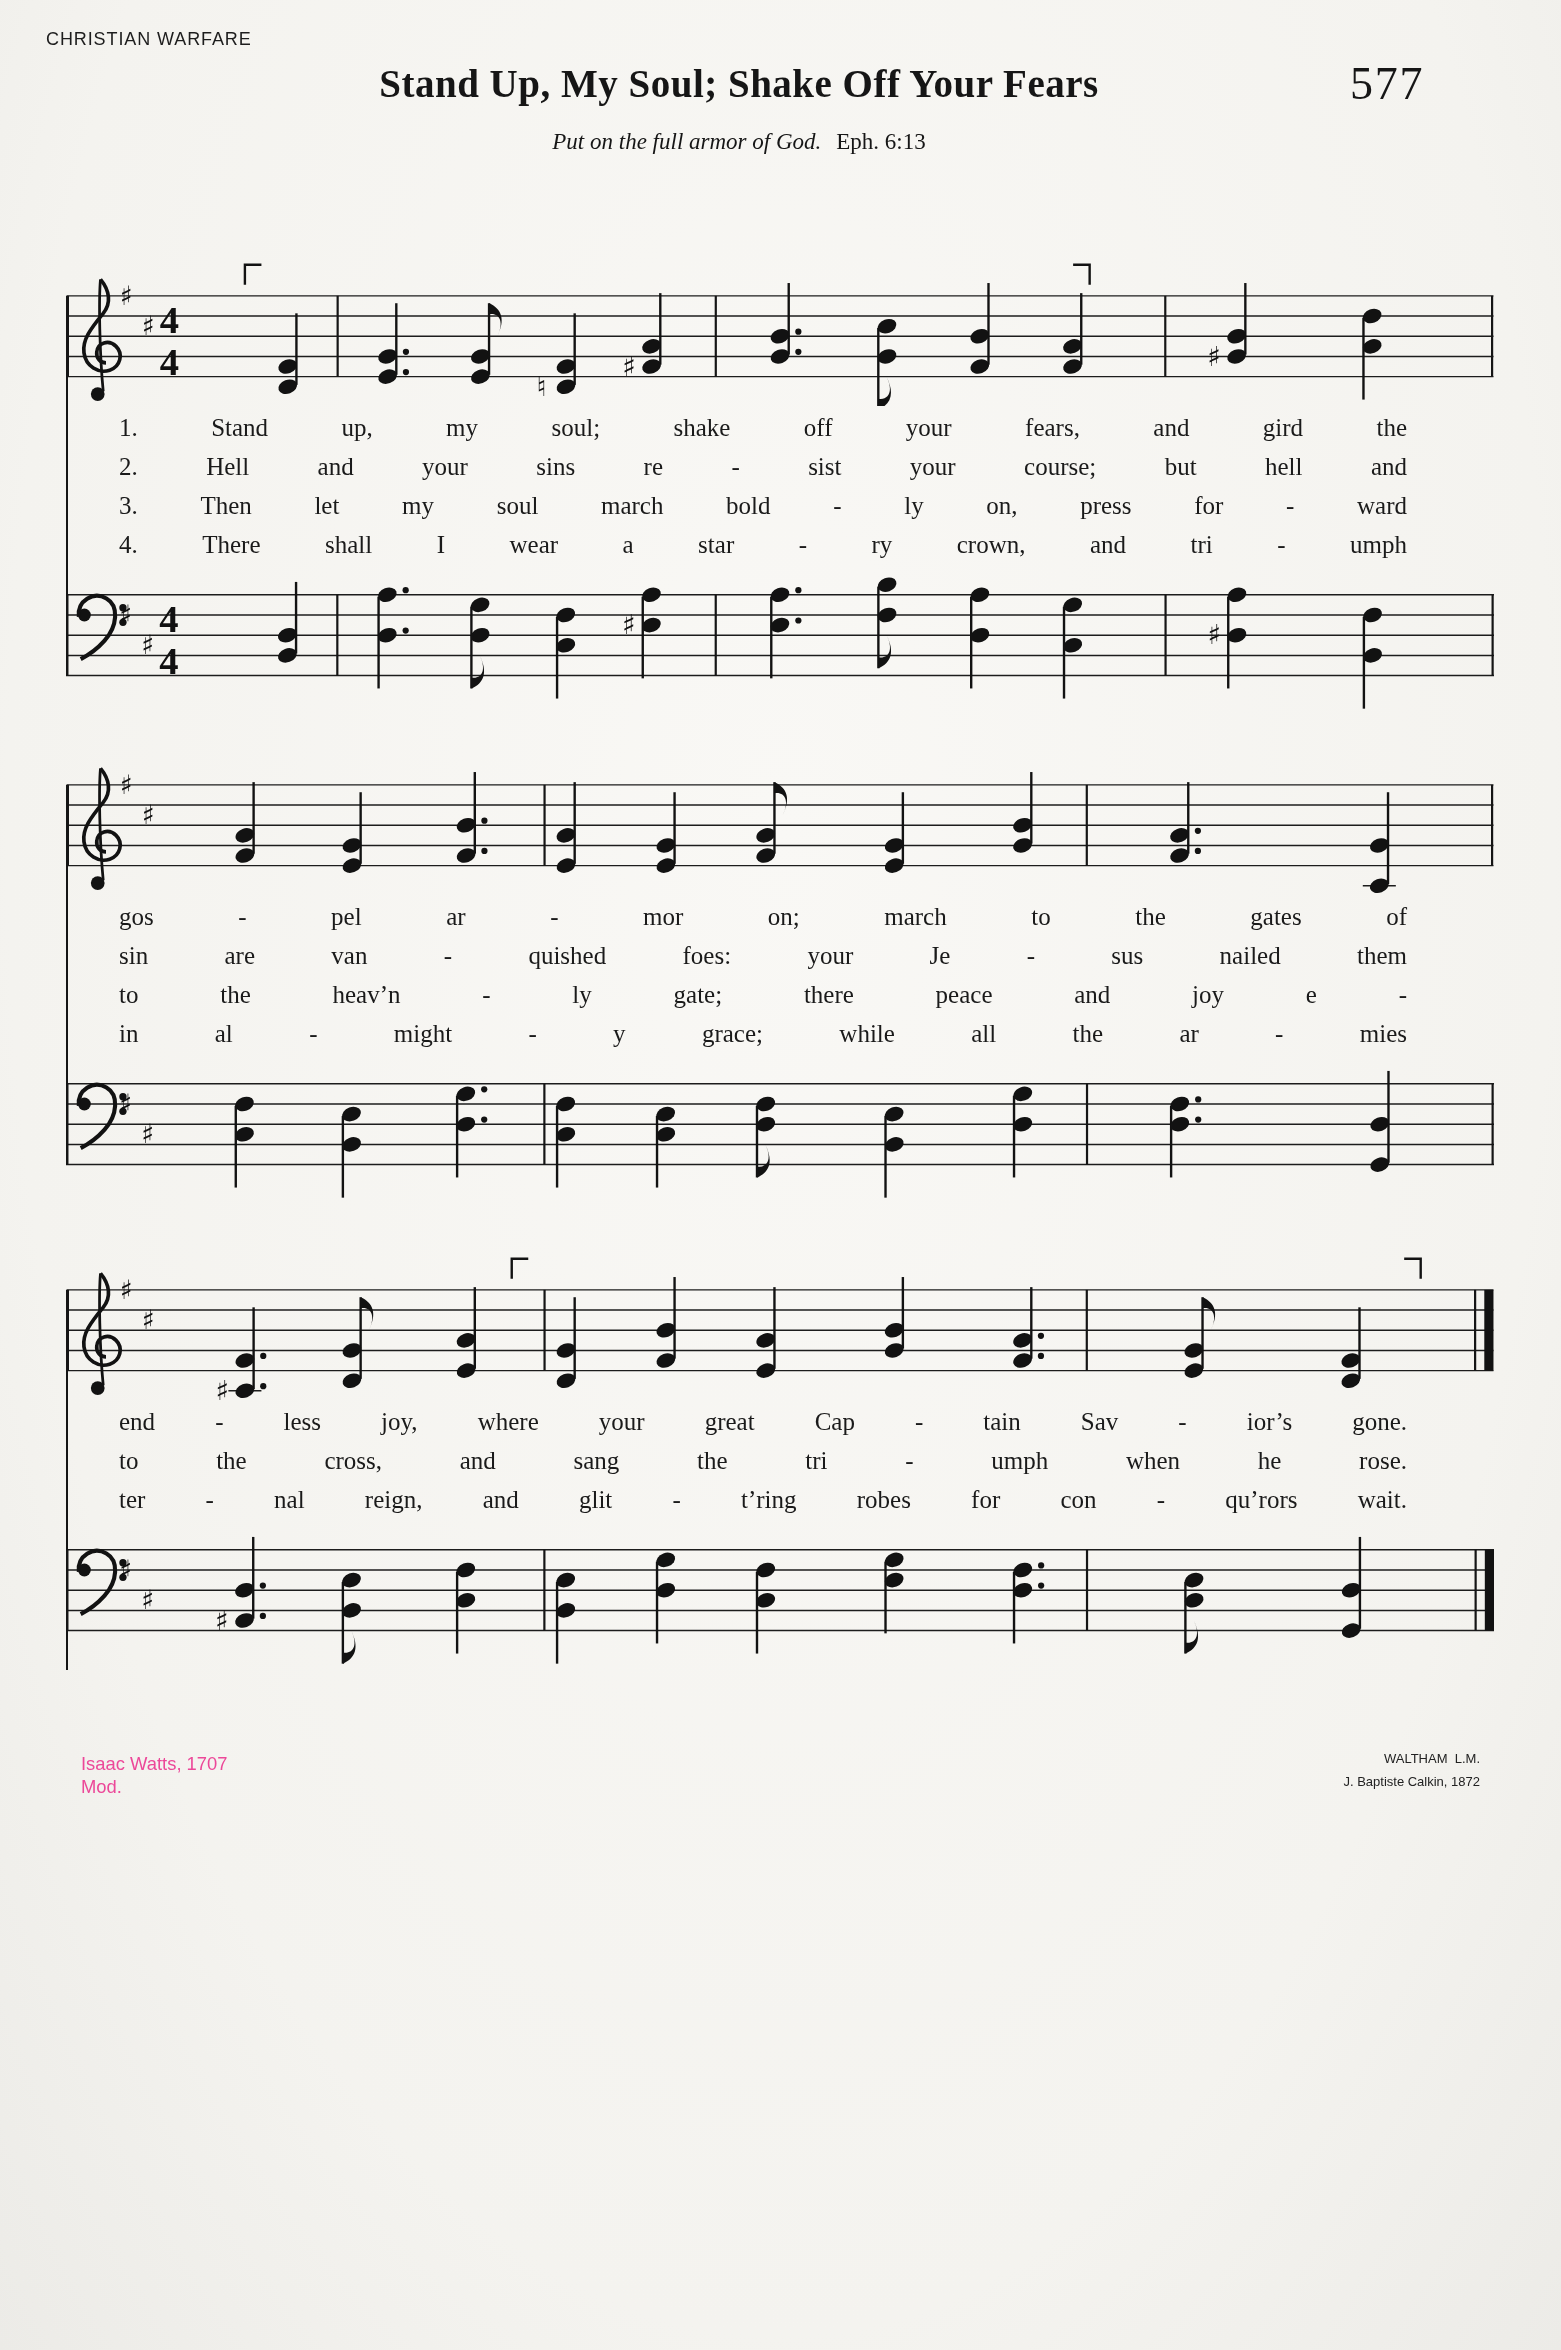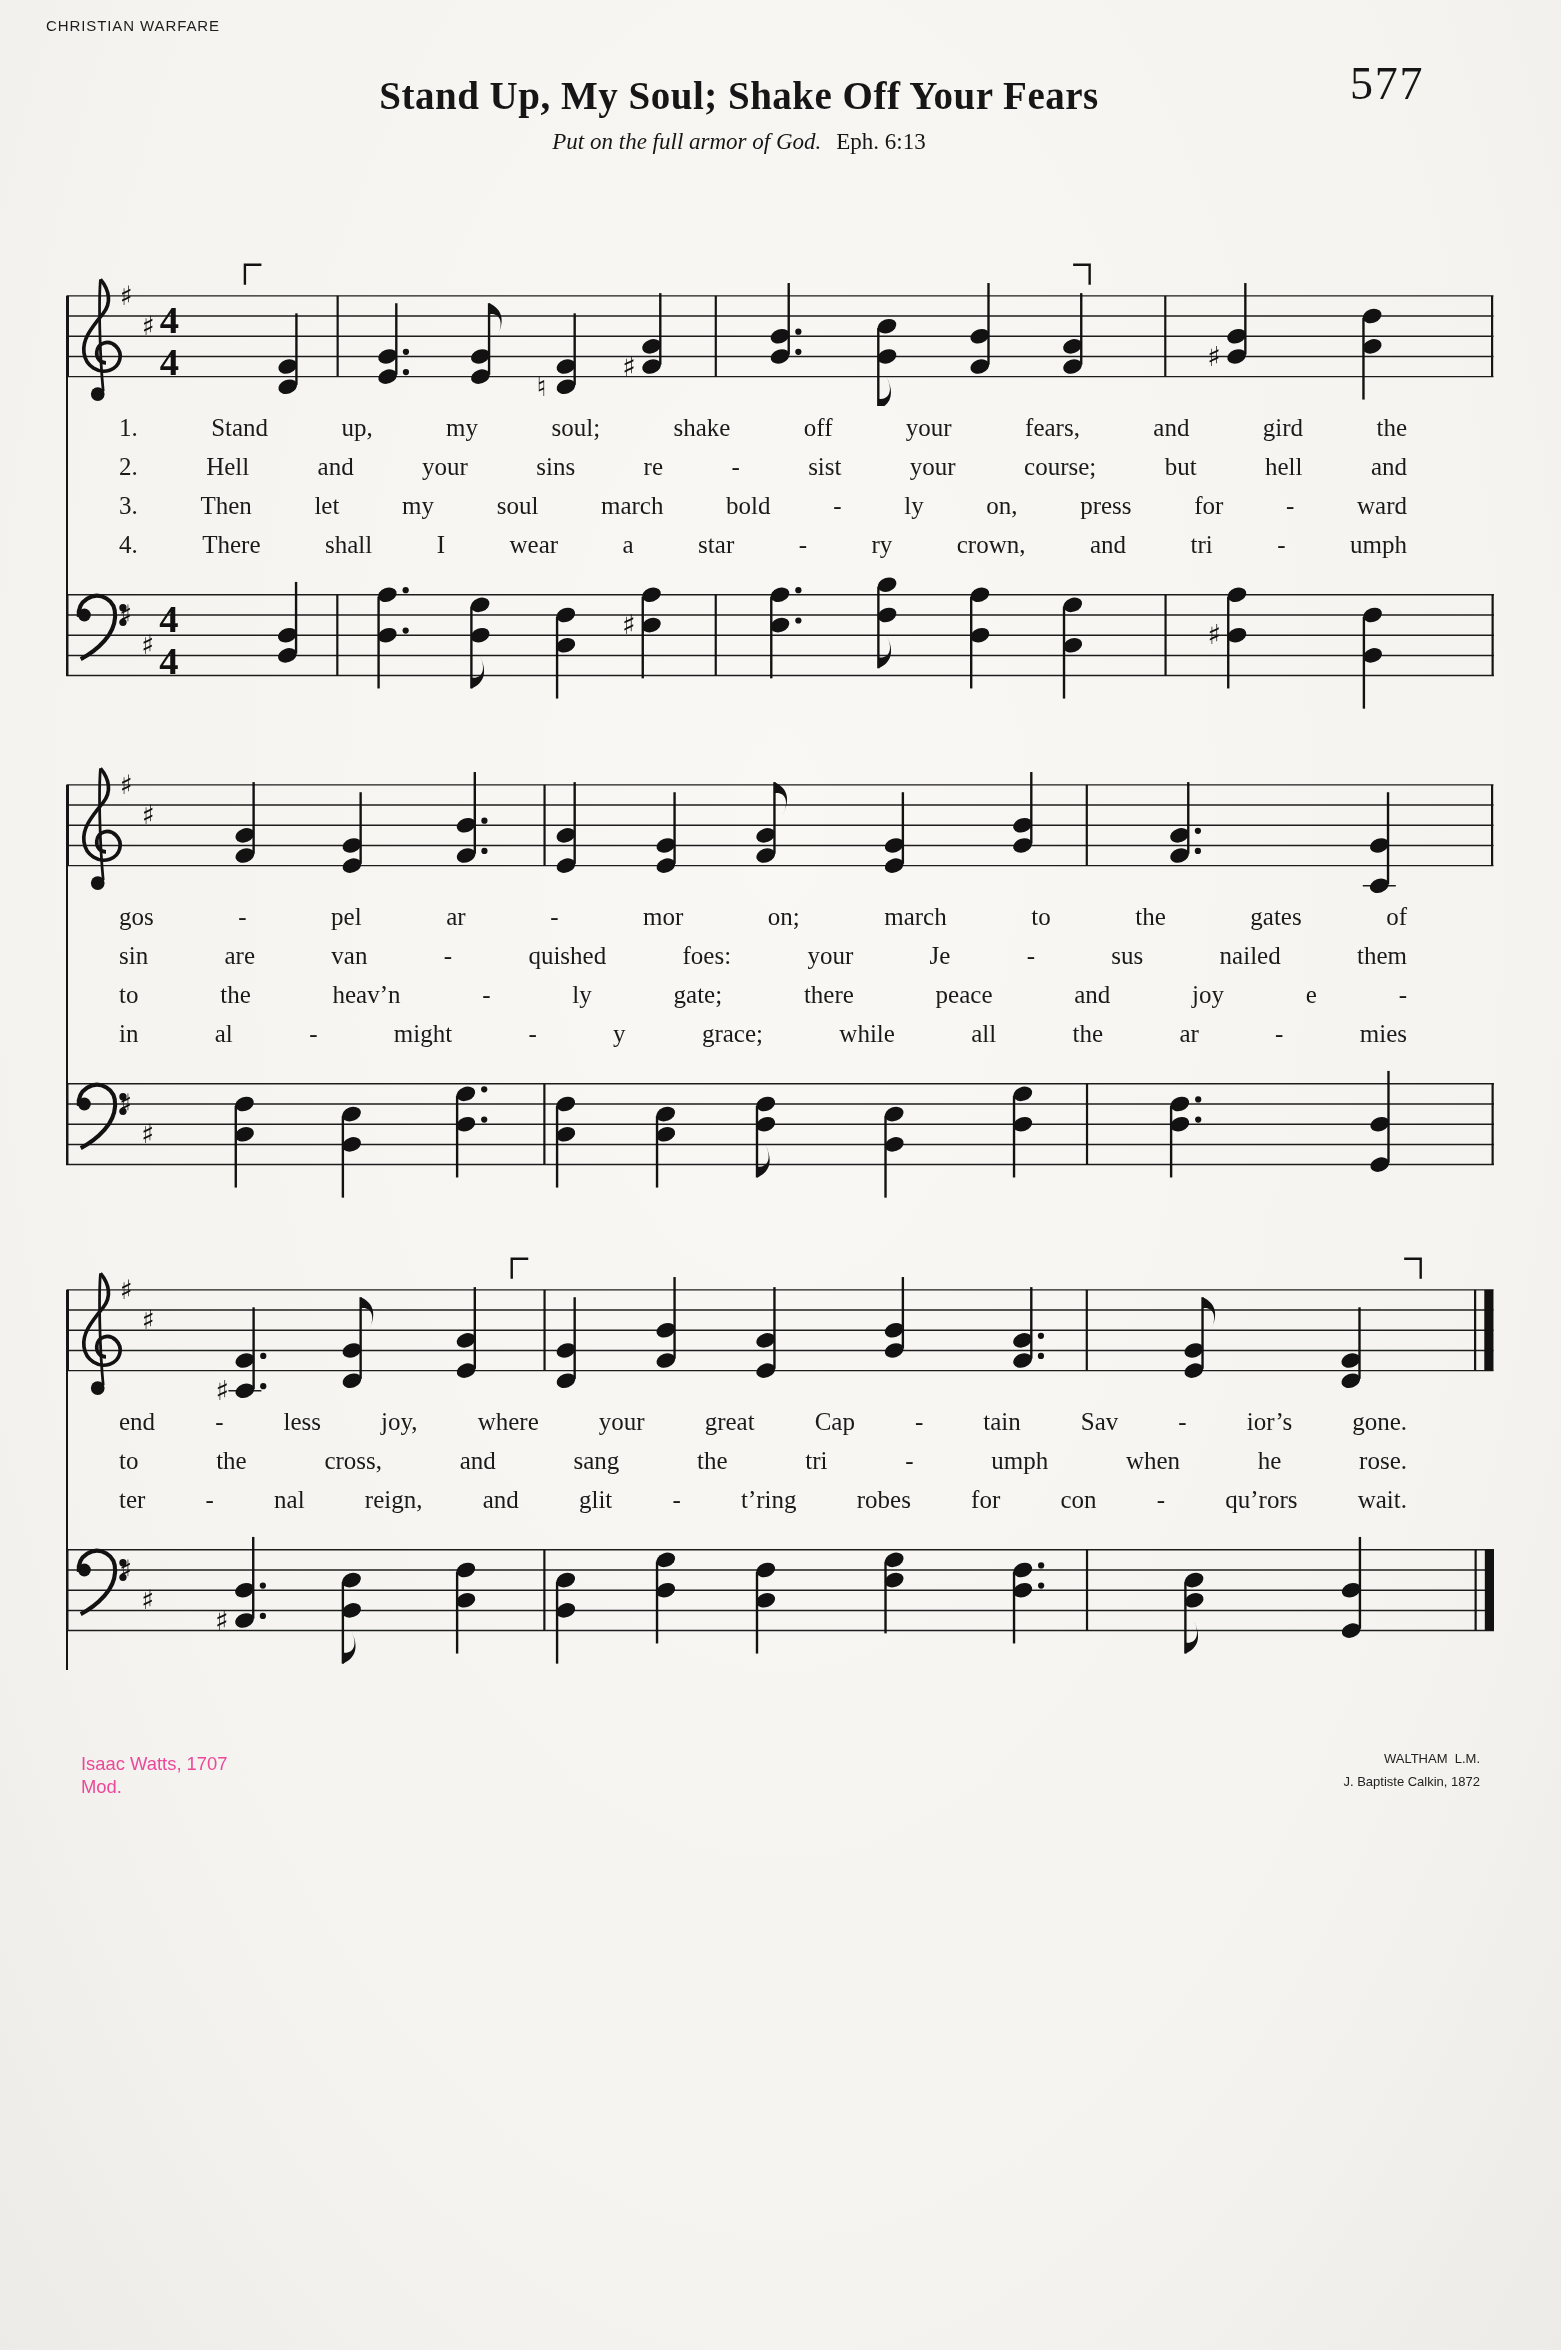--- a/index.html
+++ b/index.html
@@ -2,26 +2,26 @@
 <html style="font-size:14.7px"><head>
 <meta charset="utf-8">
 <style>
   html,body{margin:0;padding:0;}
   body{
     width:1561px;height:2351px;position:relative;
     background:radial-gradient(ellipse at 50% 35%, #f9f8f5 0%, #f4f3ef 70%, #ecebe7 100%);
     font-family:"Liberation Serif", serif;color:#161616;overflow:hidden;
   }
   .kicker{
-    position:absolute;left:46px;top:17px;
-    font-family:"Liberation Sans", sans-serif;font-size:15px;letter-spacing:0.9px;color:#1d1d1d;
+    position:absolute;left:46px;top:29px;
+    font-family:"Liberation Sans", sans-serif;font-size:18px;letter-spacing:0.9px;color:#1d1d1d;
   }
   .titlerow{position:absolute;left:0;top:61px;width:1478px;text-align:center;}
   .hymn-title{
-    font-size:39px;font-weight:700;letter-spacing:0.5px;margin:12px;display:inline-block;
+    font-size:39px;font-weight:700;letter-spacing:0.5px;margin:0;display:inline-block;
   }
   .hymn-number{
     position:absolute;left:1350px;top:57px;font-size:46px;font-weight:400;letter-spacing:1.8px;
   }
   .scripture{position:absolute;left:0;top:129px;width:1478px;text-align:center;font-size:23px;}
   .scripture .quote{font-style:italic;}
   .scripture .ref{font-style:normal;margin-left:9.2px;}
 
   .system{position:absolute;left:66px;width:1428px;}
   #sys0{top:250px;}#sys1{top:739px;}#sys2{top:1244px;}

